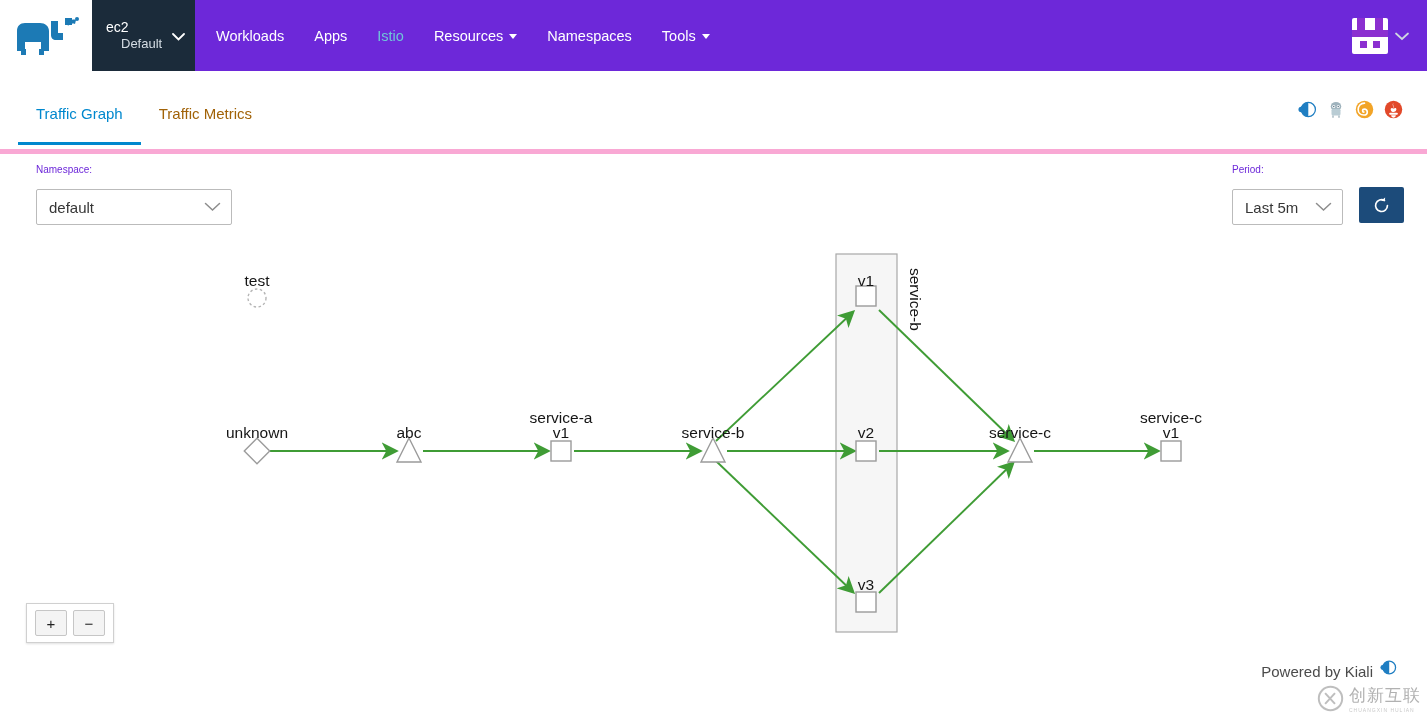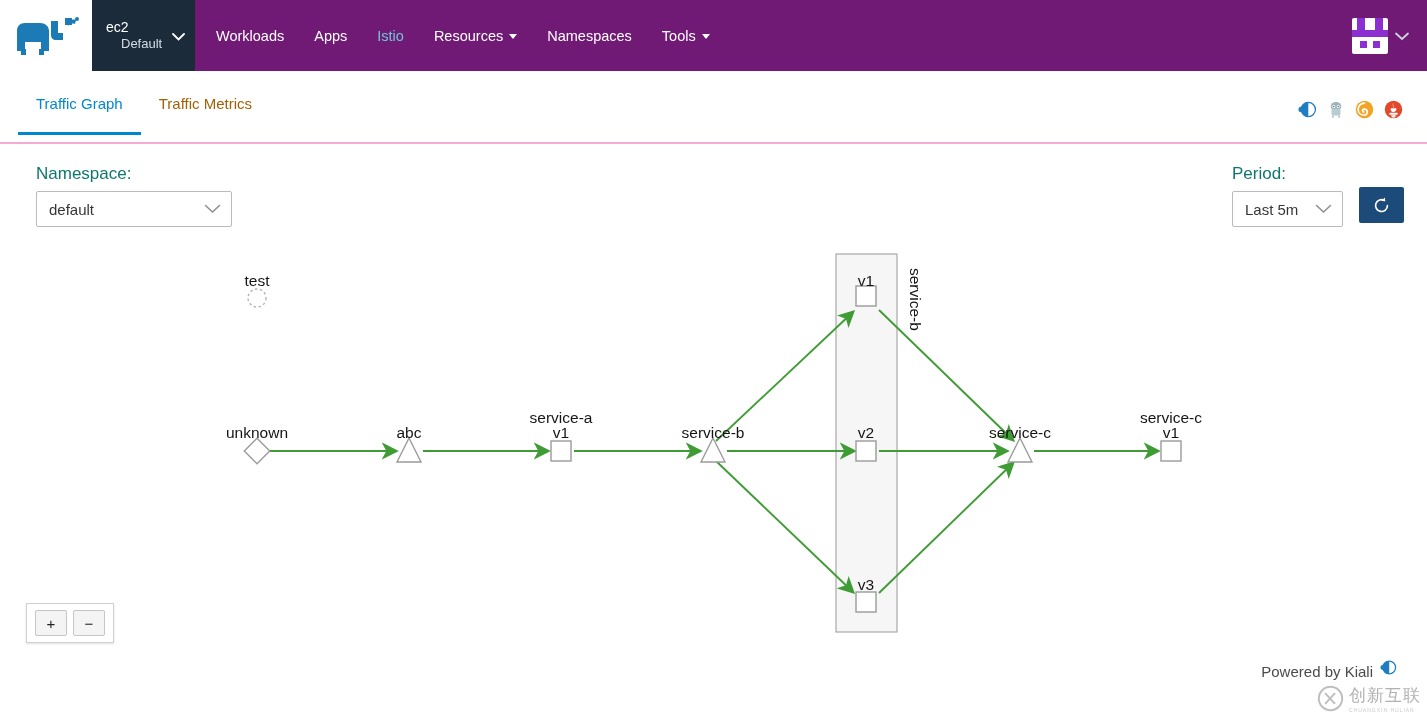--- a/index.html
+++ b/index.html
@@ -9,21 +9,21 @@
     width: 1427px; height: 721px;
     background: #ffffff;
     font-family: "Liberation Sans", sans-serif;
     overflow: hidden;
   }
 
   
   .navbar {
     position: absolute; top: 0; left: 0;
     width: 1427px; height: 71px;
-    background: #701a75;
+    background: #6d28d9;
     display: flex; align-items: stretch;
   }
   .logo-box {
     width: 92px; height: 71px;
     background: #ffffff;
     display: flex; align-items: center; justify-content: center;
     flex: none;
   }
   .logo-svg { display: block; }
   .cluster-box {
@@ -82,42 +82,42 @@
   .avatar-tile .notch-r { left: 23px; }
   .avatar-tile .dot {
     position: absolute; top: 23px; width: 7px; height: 7px; background: #8b2fd0;
   }
   .avatar-tile .dot-l { left: 8px; }
   .avatar-tile .dot-r { left: 21px; }
   .avatar-caret { color: #cfd8e0; }
 
   
   .tabbar {
-    position: absolute; top: 71px; left: 0;
+    position: absolute; top: 81px; left: 0;
     width: 1427px; height: 73px;
     background: #ffffff;
-    border-bottom: 2px solid #f9a8d4;
+    border-bottom: 5px solid #f9a8d4;
   }
   .tabs { display: flex; position: absolute; left: 18px; top: 24px; }
   .tab {
     font-size: 15px; color: #a16207;
     padding: 0 18px 20px 18px;
     cursor: pointer; white-space: nowrap;
   }
   .tab.active { color: #0088ce; border-bottom: 3px solid #0088ce; }
   .ext-icons {
     position: absolute; right: 24px; top: 100px;
     display: flex; align-items: center; gap: 10px;
   }
   .ext-icons > * { cursor: pointer; }
 
   
   .filter-row { position: absolute; top: 160px; left: 0; width: 1427px; }
   .field-label {
-    font-size: 17px; color: #0f766e; margin-bottom: 7px; display: block;
+    font-size: 10px; color: #6d28d9; margin-bottom: 14px; display: block;
   }
   .ns-group { position: absolute; left: 36px; top: 4px; }
   .period-group { position: absolute; left: 1232px; top: 4px; }
   .select-box {
     width: 196px; height: 36px;
     border: 1px solid #bbbbbb; background: #ffffff; border-radius: 2px;
     display: flex; align-items: center; justify-content: space-between;
     padding: 0 10px 0 12px; cursor: pointer;
   }
   .select-box.period { width: 111px; }

